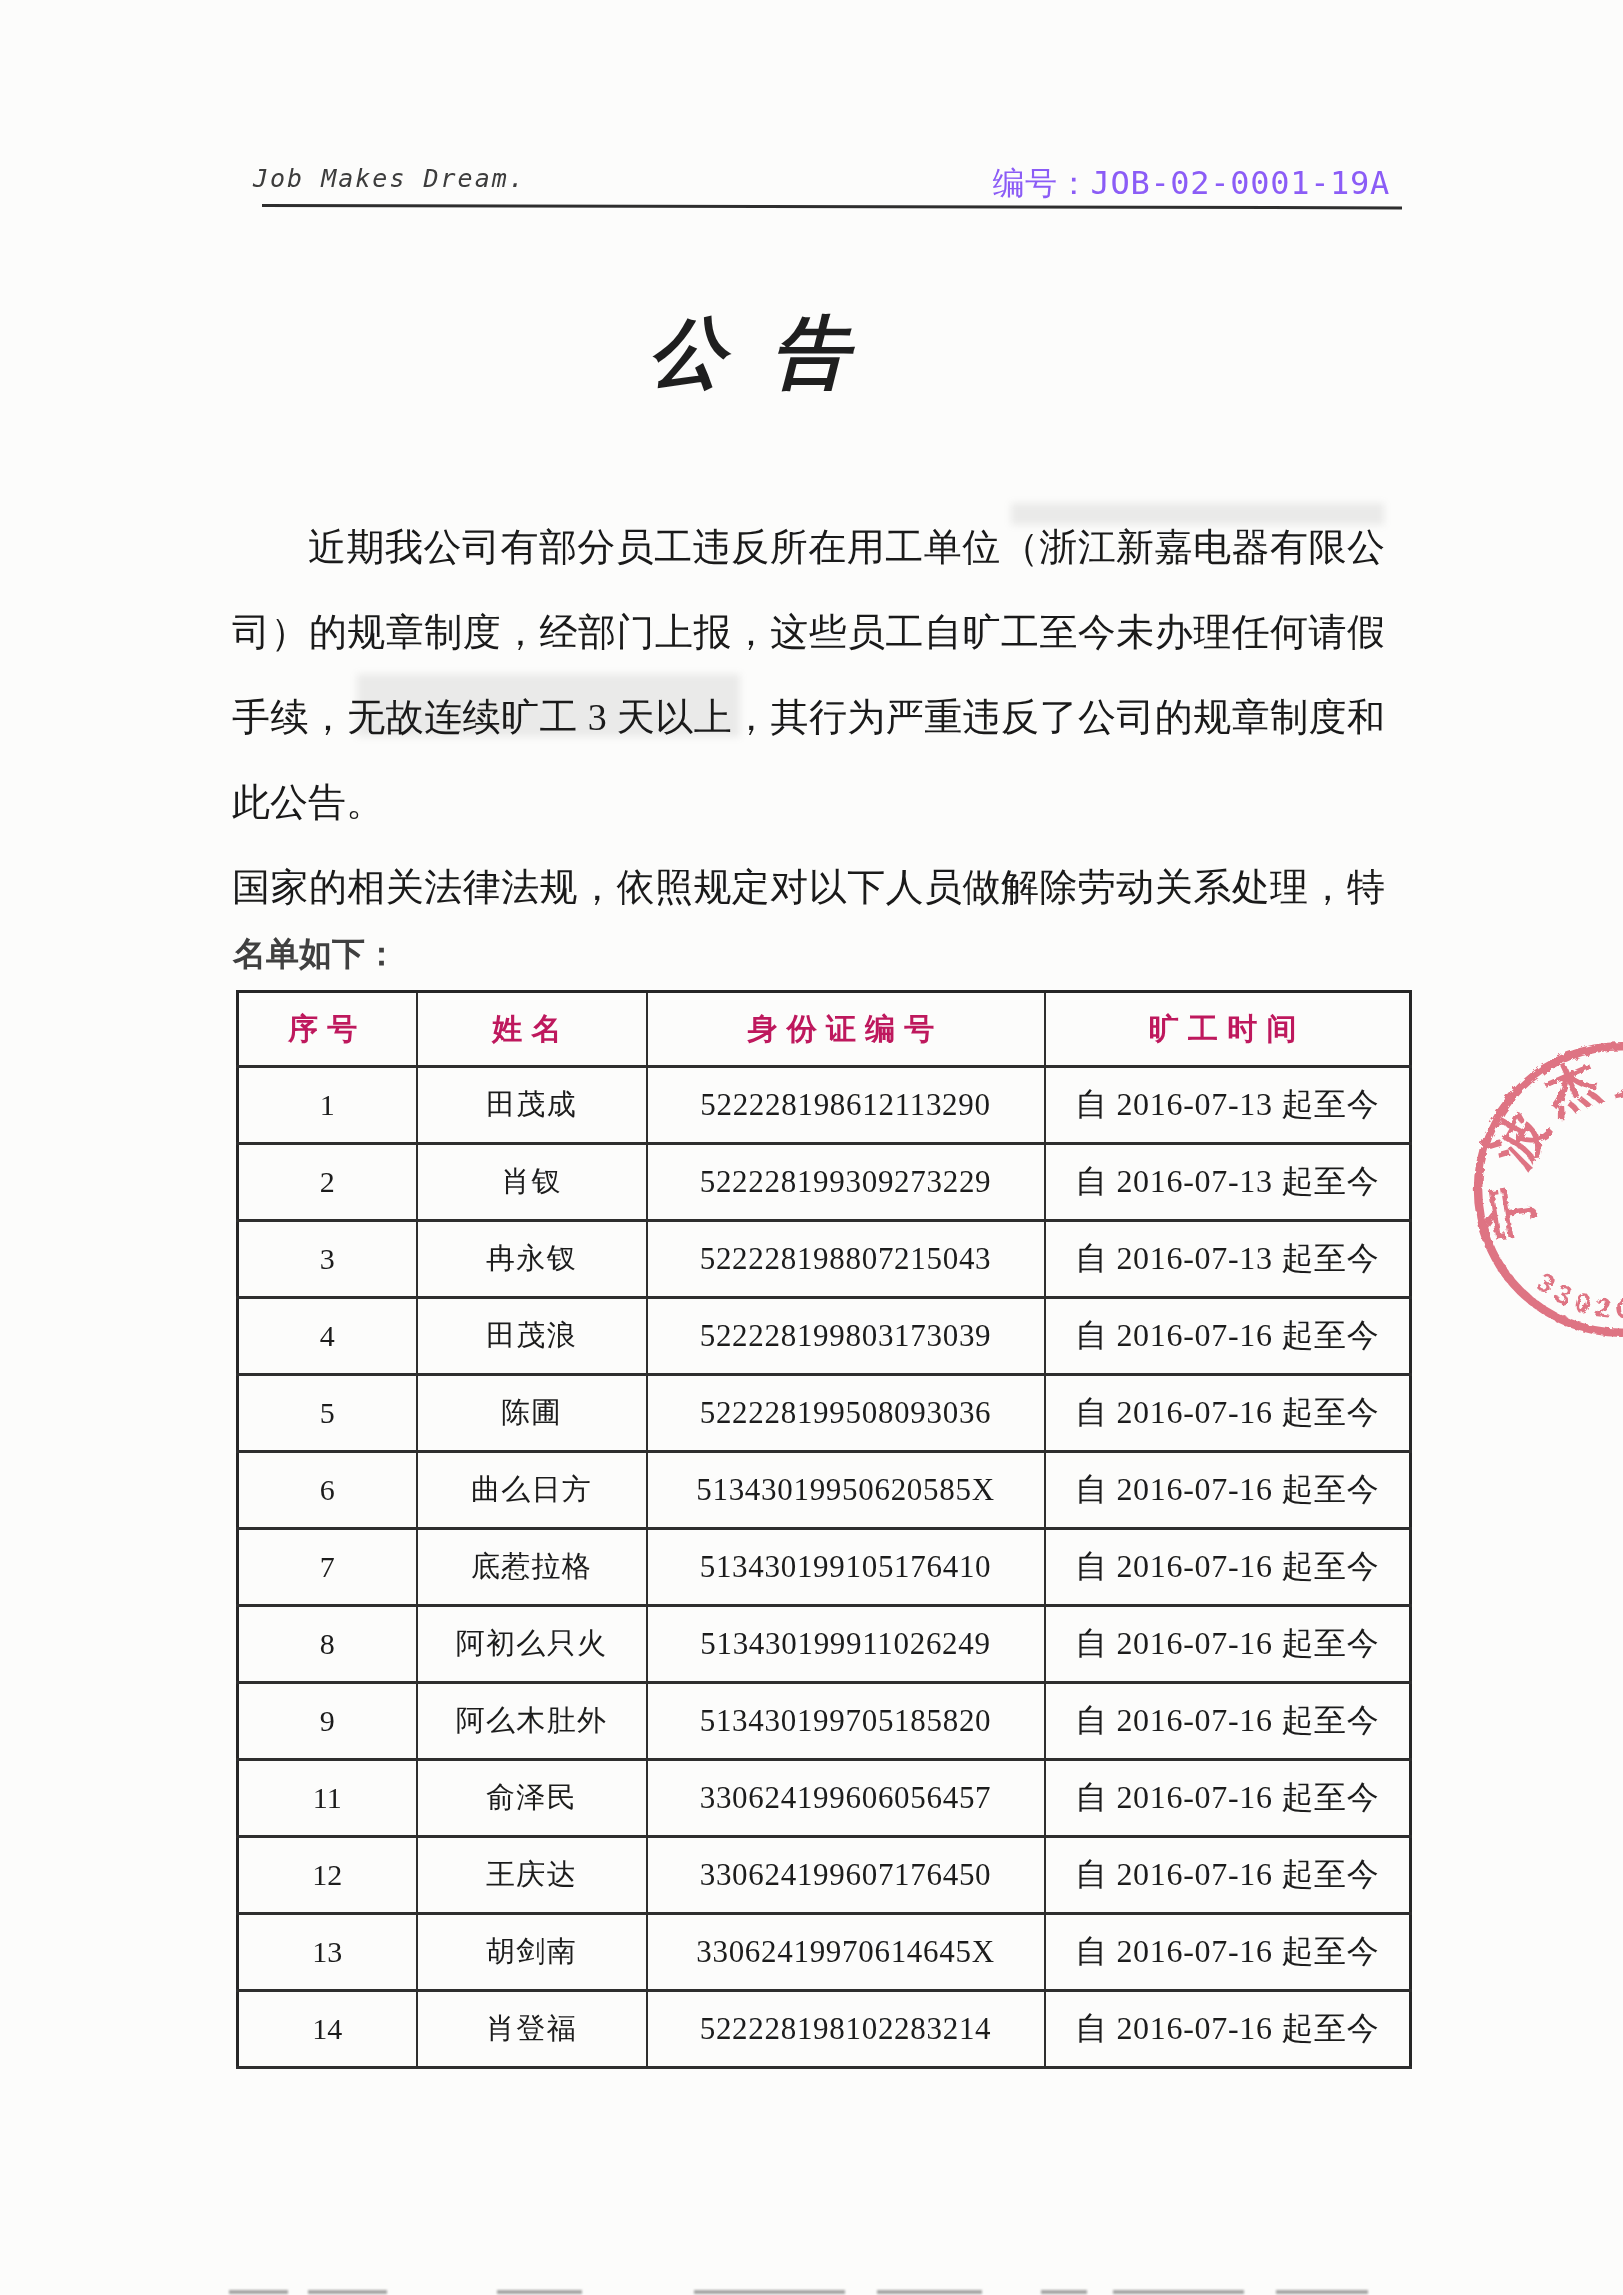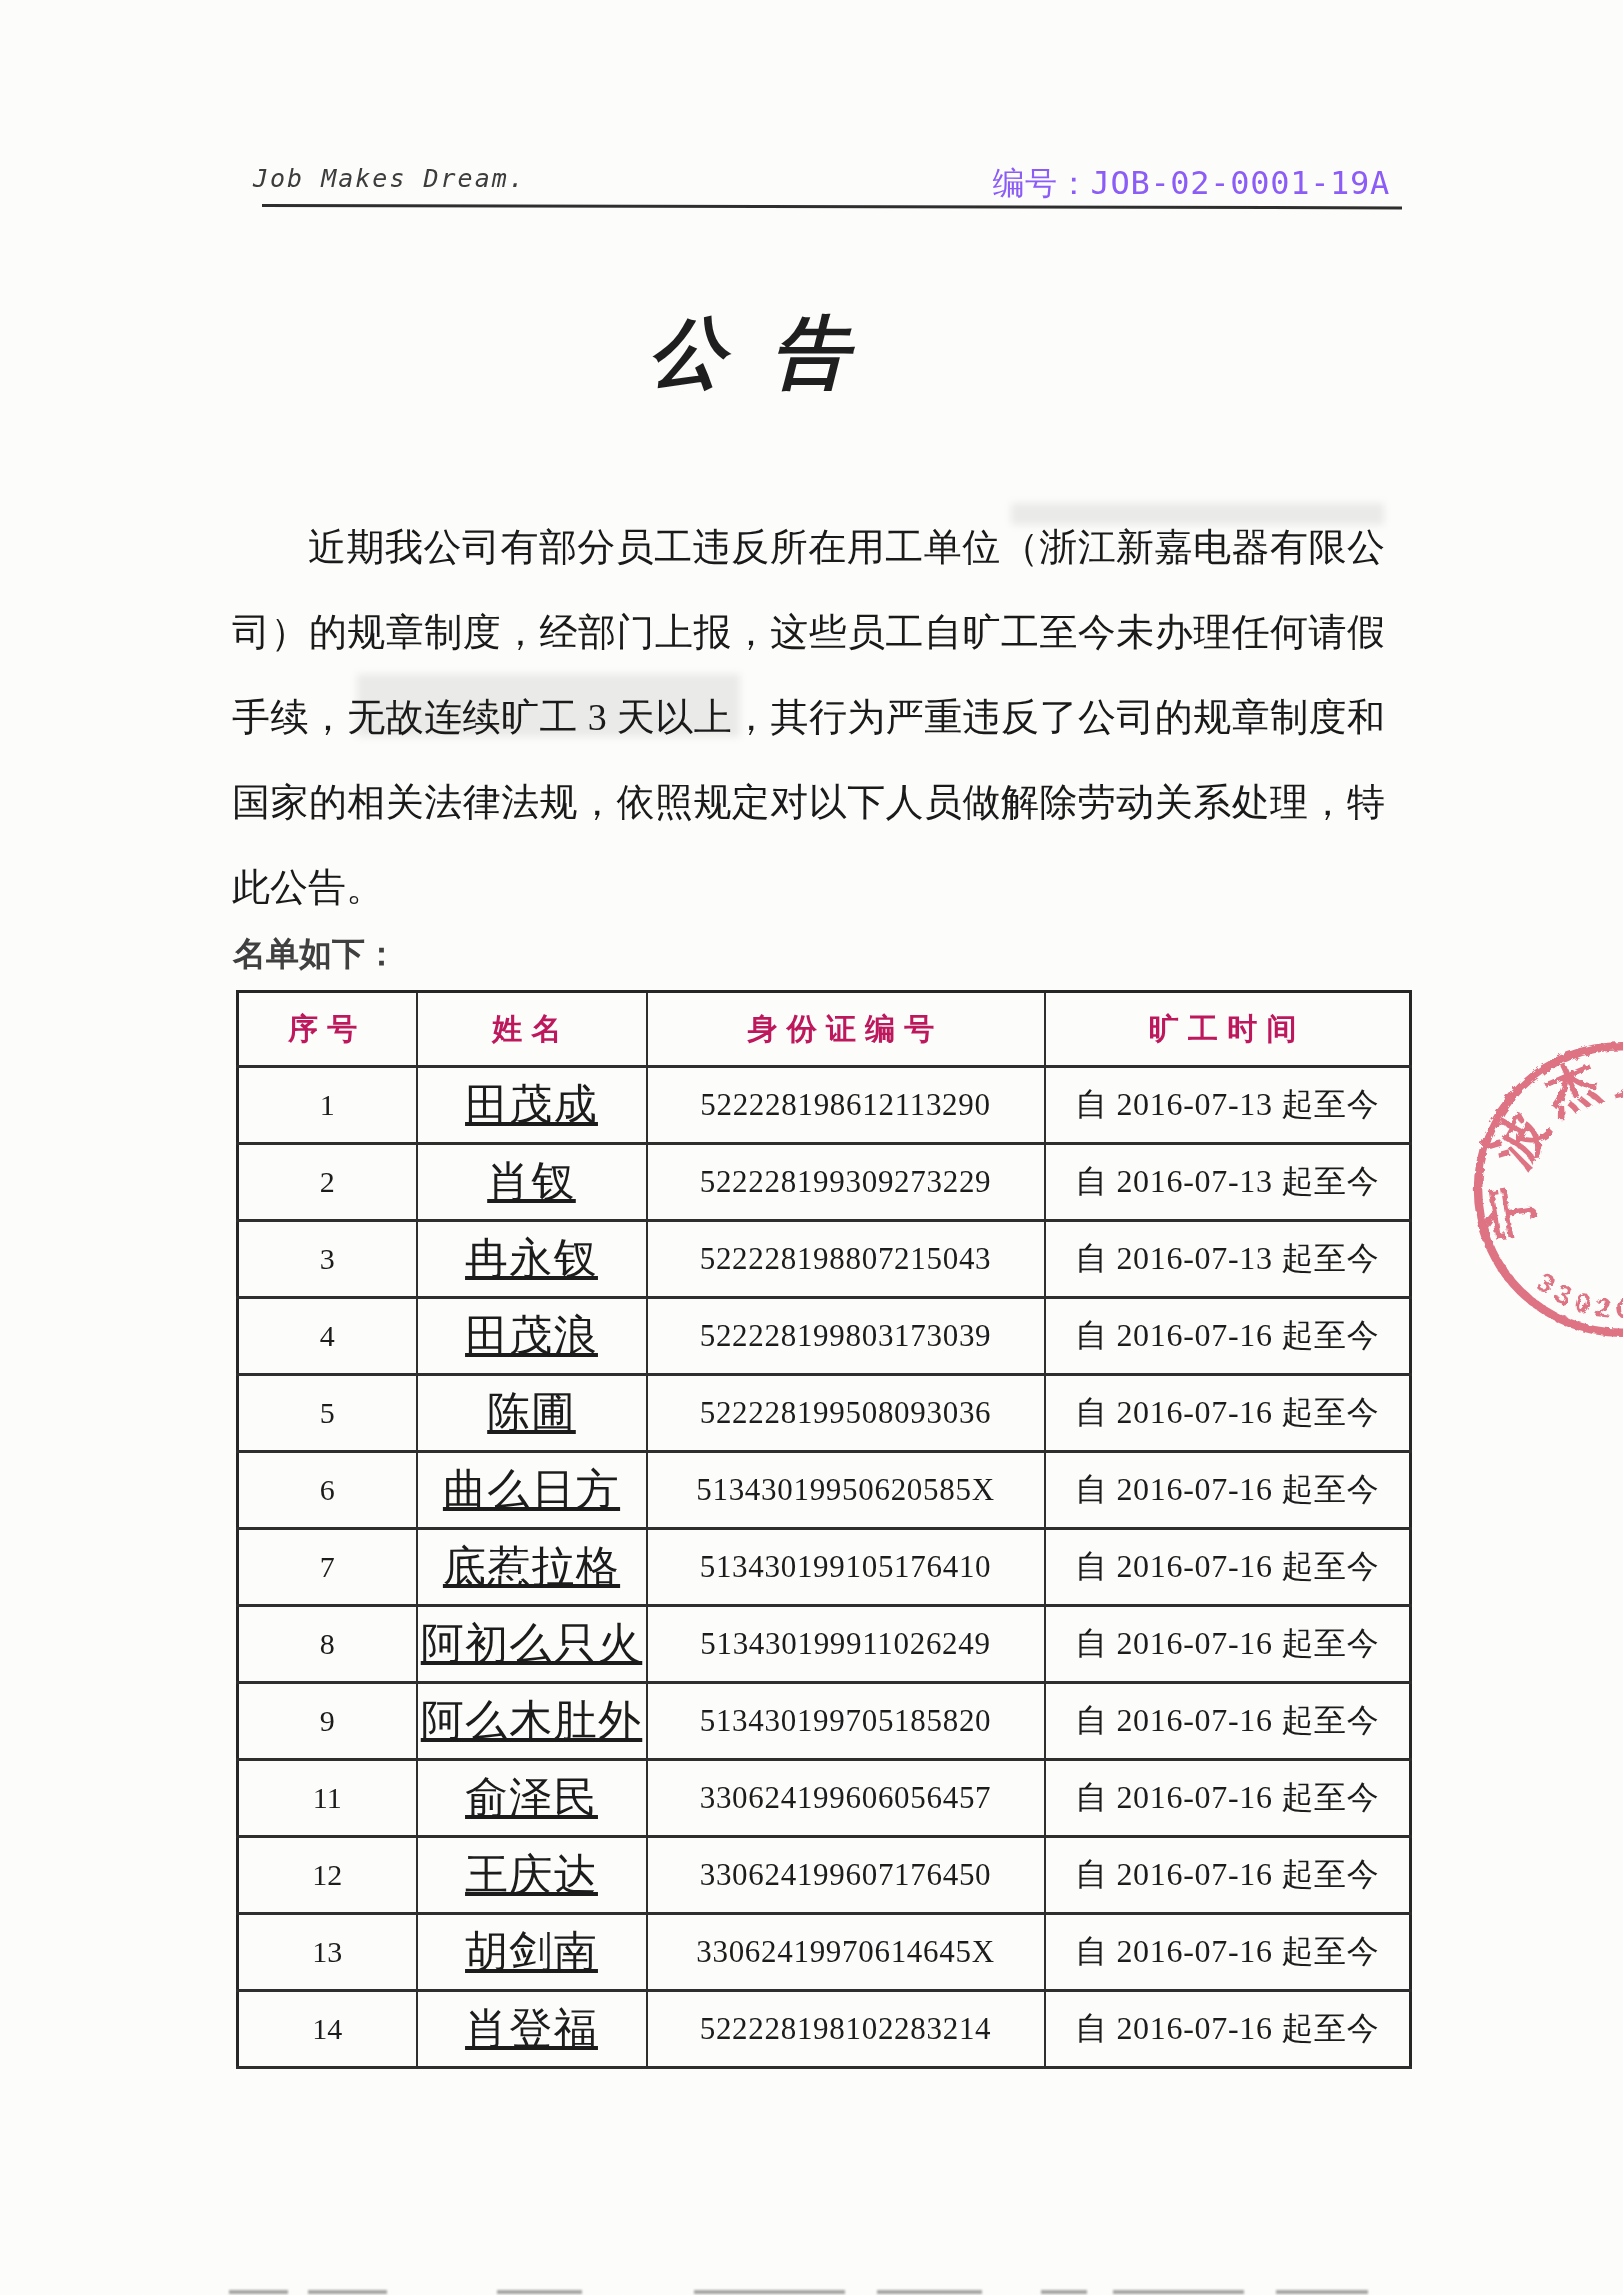--- a/index.html
+++ b/index.html
@@ -48,21 +48,21 @@
     border:3.9px solid #262626;
   }
   table.roster th,table.roster td{
     border:2px solid #2e2e2e;border-bottom-width:3.3px;
     text-align:center;vertical-align:middle;padding:0;
   }
   table.roster thead tr{height:75px;}
   table.roster tbody tr{height:77px;}
   table.roster th{font-size:30px;font-weight:bold;letter-spacing:9.2px;color:#be185d;}
   td.c-idx{font-family:"Liberation Serif",serif;font-size:30px;}
-  td.c-name{font-size:43px;letter-spacing:1.3px;text-decoration:underline;}
+  td.c-name{font-size:29px;letter-spacing:1.3px;}
   td.c-id{font-family:"Liberation Serif",serif;font-size:31px;letter-spacing:0.7px;}
   td.c-date{font-size:32px;letter-spacing:0.7px;}
   
   .stamp{
     position:absolute;left:1461px;top:1026px;width:327px;height:340px;
     opacity:.84;mix-blend-mode:multiply;pointer-events:none;
   }
   
   .ghost{position:absolute;background:rgba(110,110,110,.12);filter:blur(3.9px);}
   .smudge{position:absolute;height:3.9px;background:rgba(45,45,45,.42);filter:blur(1px);}
@@ -78,22 +78,22 @@
 
   <h1 class="doc-title">公  告</h1>
 
   <div class="ghost" style="left:1011px;top:503px;width:373px;height:22px;"></div>
   <div class="ghost" style="left:357px;top:674px;width:383px;height:63px;"></div>
 
   <div class="body-text">
     <div class="ln first">近期我公司有部分员工违反所在用工单位（浙江新嘉电器有限公</div>
     <div class="ln">司）的规章制度，经部门上报，这些员工自旷工至今未办理任何请假</div>
     <div class="ln">手续，无故连续旷工 3 天以上，其行为严重违反了公司的规章制度和</div>
+    <div class="ln last">此公告。</div>
     <div class="ln">国家的相关法律法规，依照规定对以下人员做解除劳动关系处理，特</div>
-    <div class="ln last">此公告。</div>
   </div>
 
   <div class="list-label">名单如下：</div>
 
   <table class="roster">
     <colgroup>
       <col style="width:179px">
         <col style="width:230px">
         <col style="width:398px">
         <col style="width:366px">

